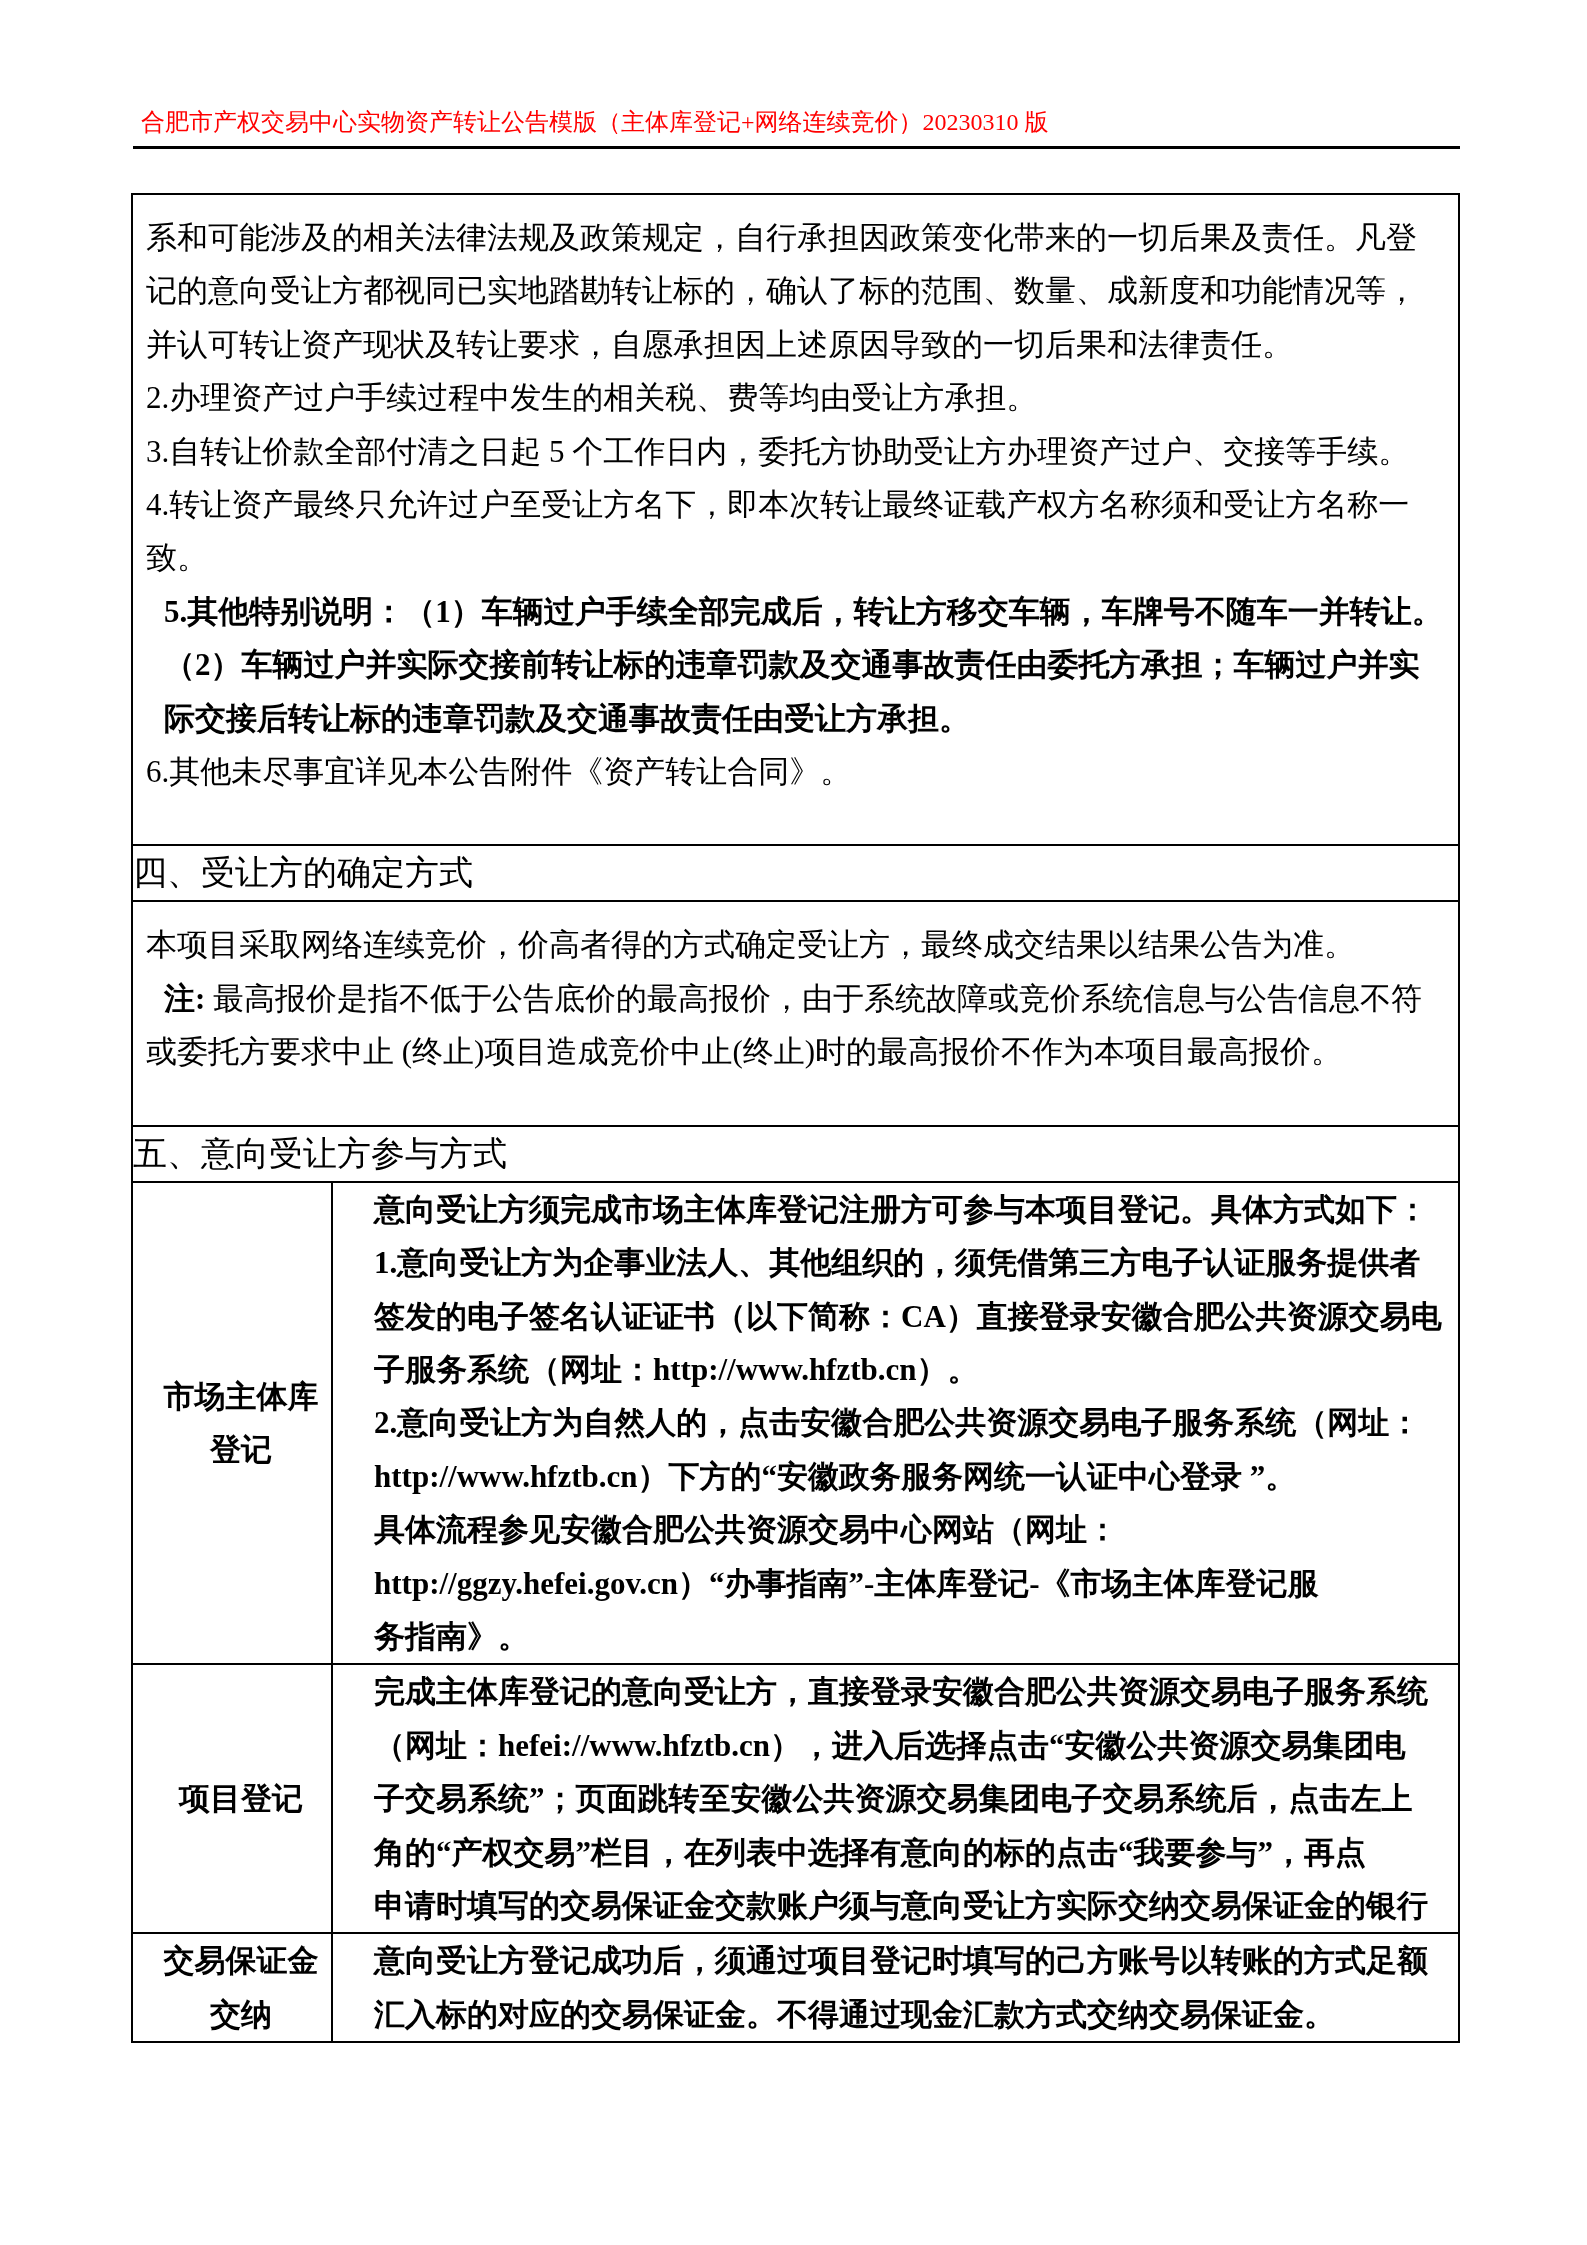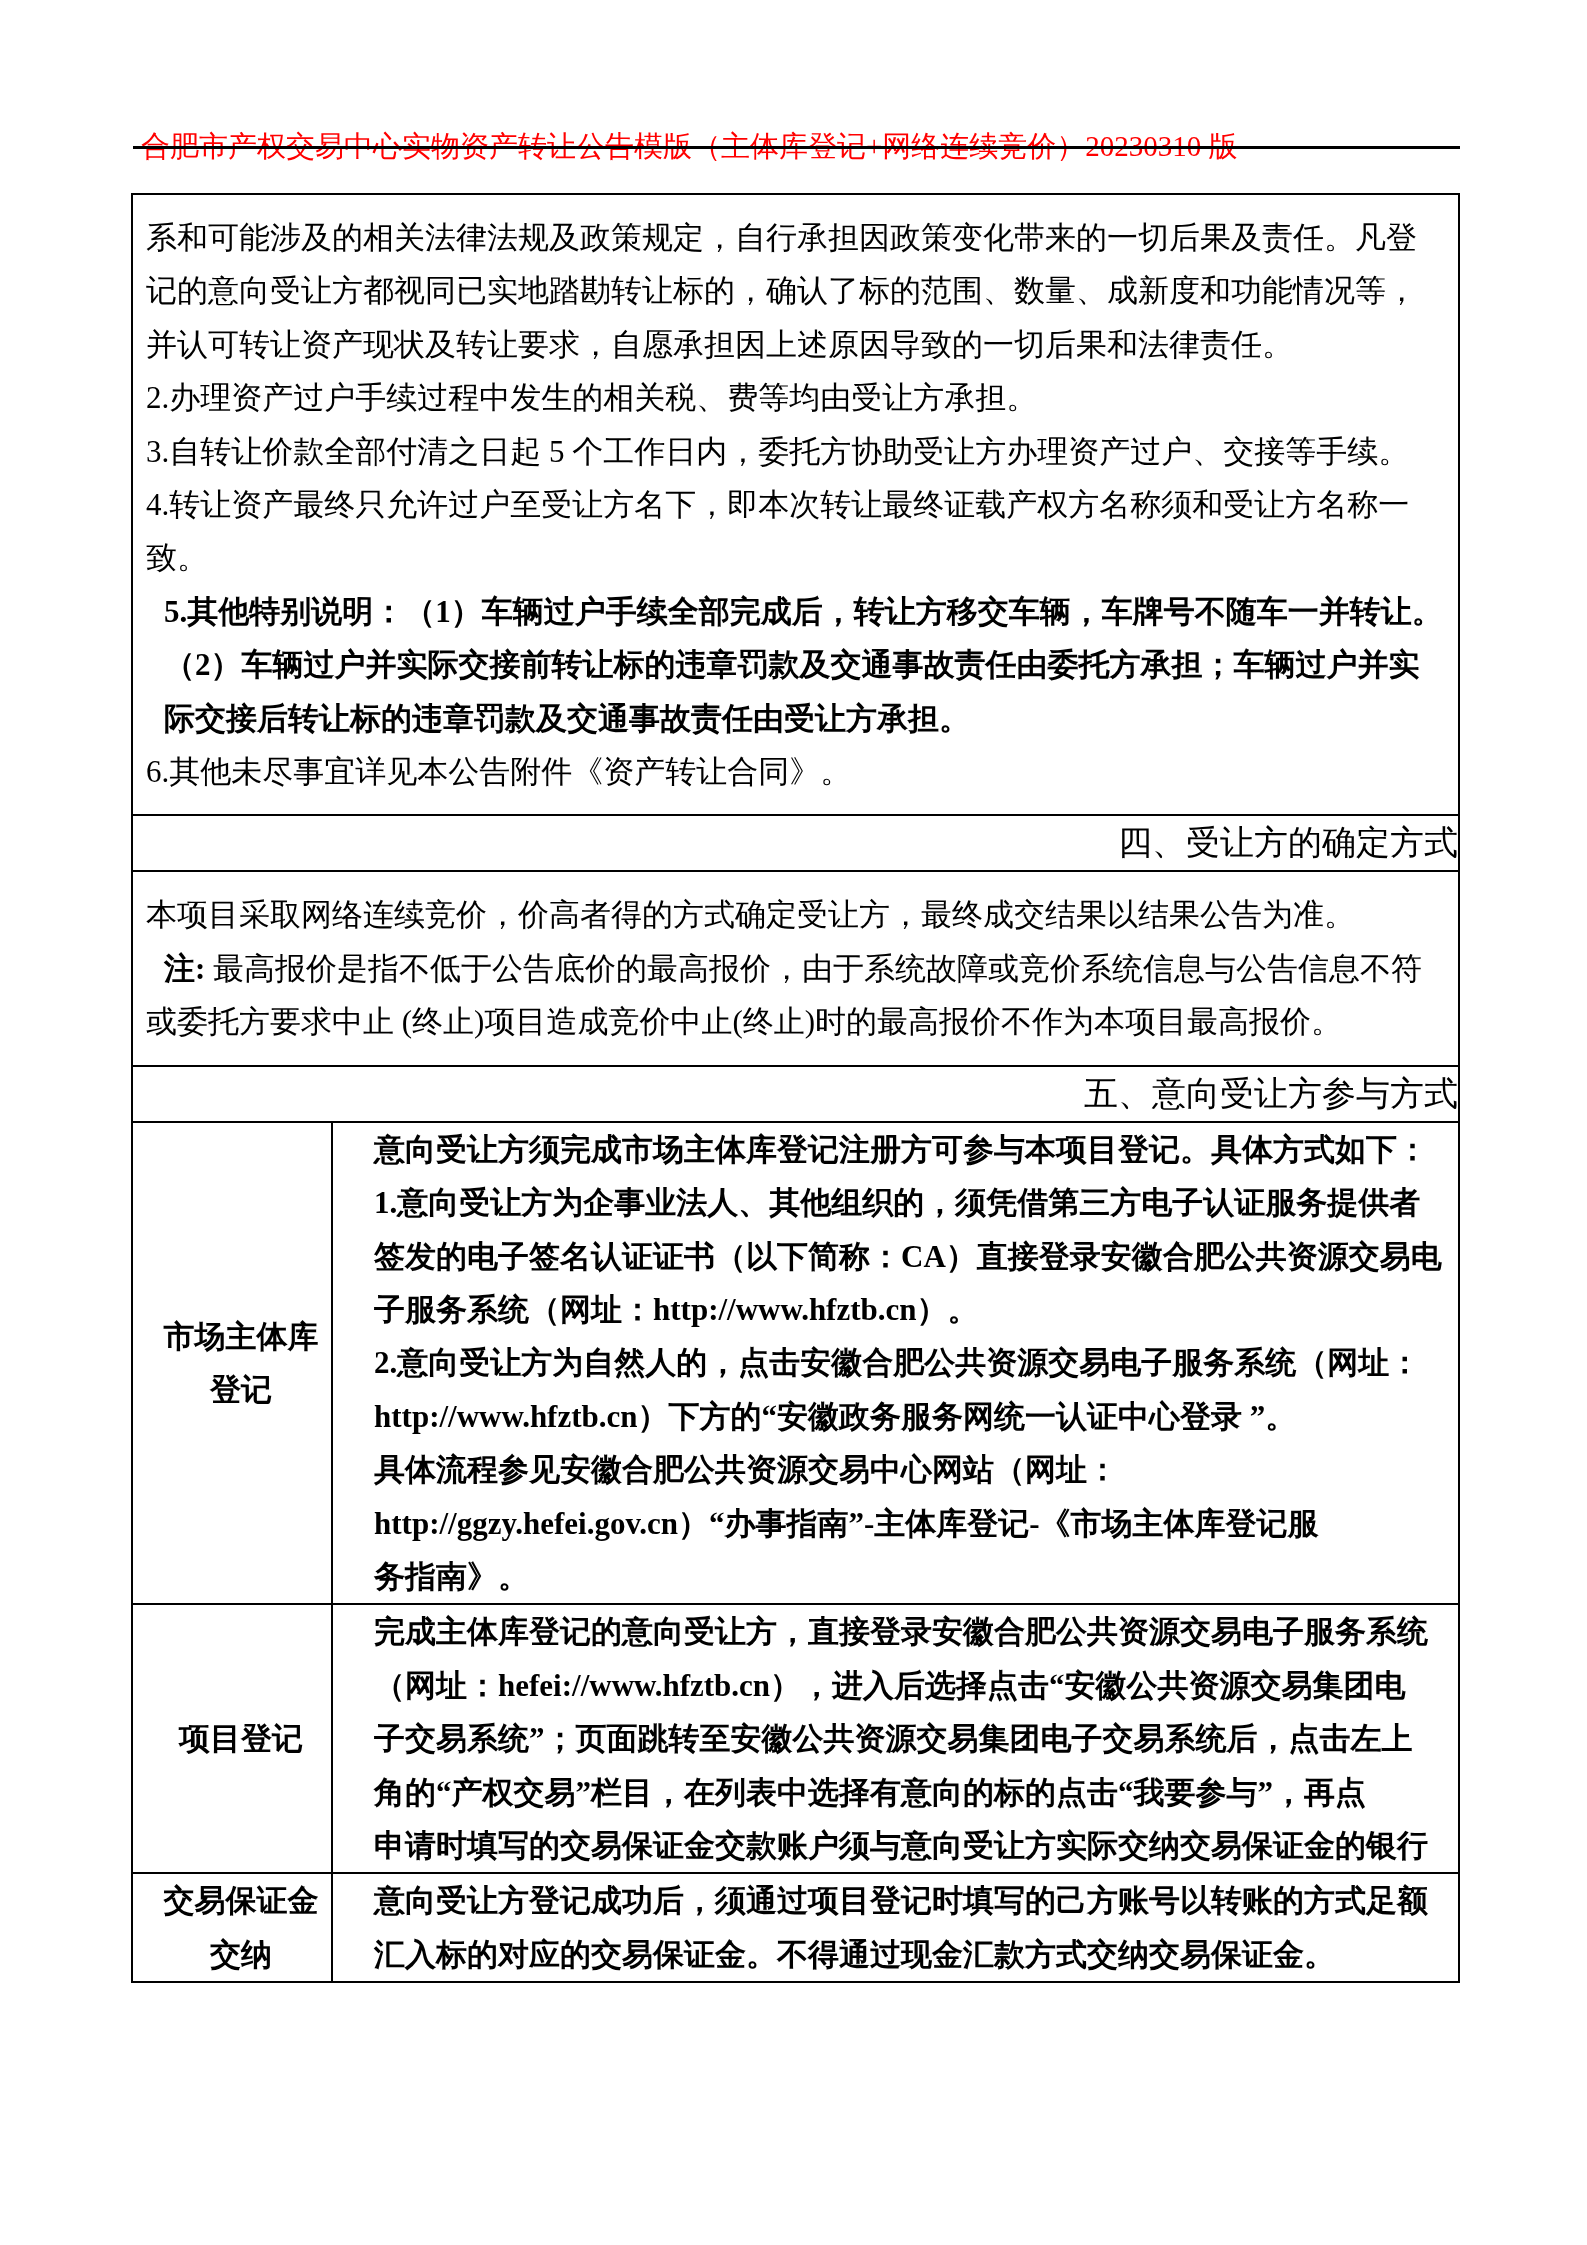--- a/index.html
+++ b/index.html
@@ -12,25 +12,24 @@
     background: #ffffff;
     color: #000000;
     font-family: "Liberation Serif", "DejaVu Serif", serif;
     position: relative;
     overflow: hidden;
   }
   .doc-title {
     position: absolute;
     left: 141px;
     top: 106px;
-    font-size: 29px;
+    font-size: 24px;
     line-height: 32px;
     color: #ff0000;
     white-space: nowrap;
-    margin-top: 24px;
   }
   .header-rule {
     position: absolute;
     left: 133px;
     top: 146px;
     width: 1327px;
     height: 0;
     border-top: 3px solid #000000;
   }
   .doc-table {
@@ -52,25 +51,26 @@
   }
   .cell-full {
     flex: 1 1 auto;
     min-width: 0;
     padding: 16px 13px;
     box-sizing: border-box;
     overflow: hidden;
   }
   .section-row {
     display: block;
-    text-align: right;
+    text-align: left;
     font-size: 34px;
     height: 54px;
     line-height: 54px;
     overflow: hidden;
+    margin-top: 30px;
   }
   .cell-label {
     flex: 0 0 200px;
     box-sizing: border-box;
     border-right: 2px solid #000000;
     display: flex;
     flex-direction: column;
     justify-content: center;
     align-items: center;
     text-align: center;

